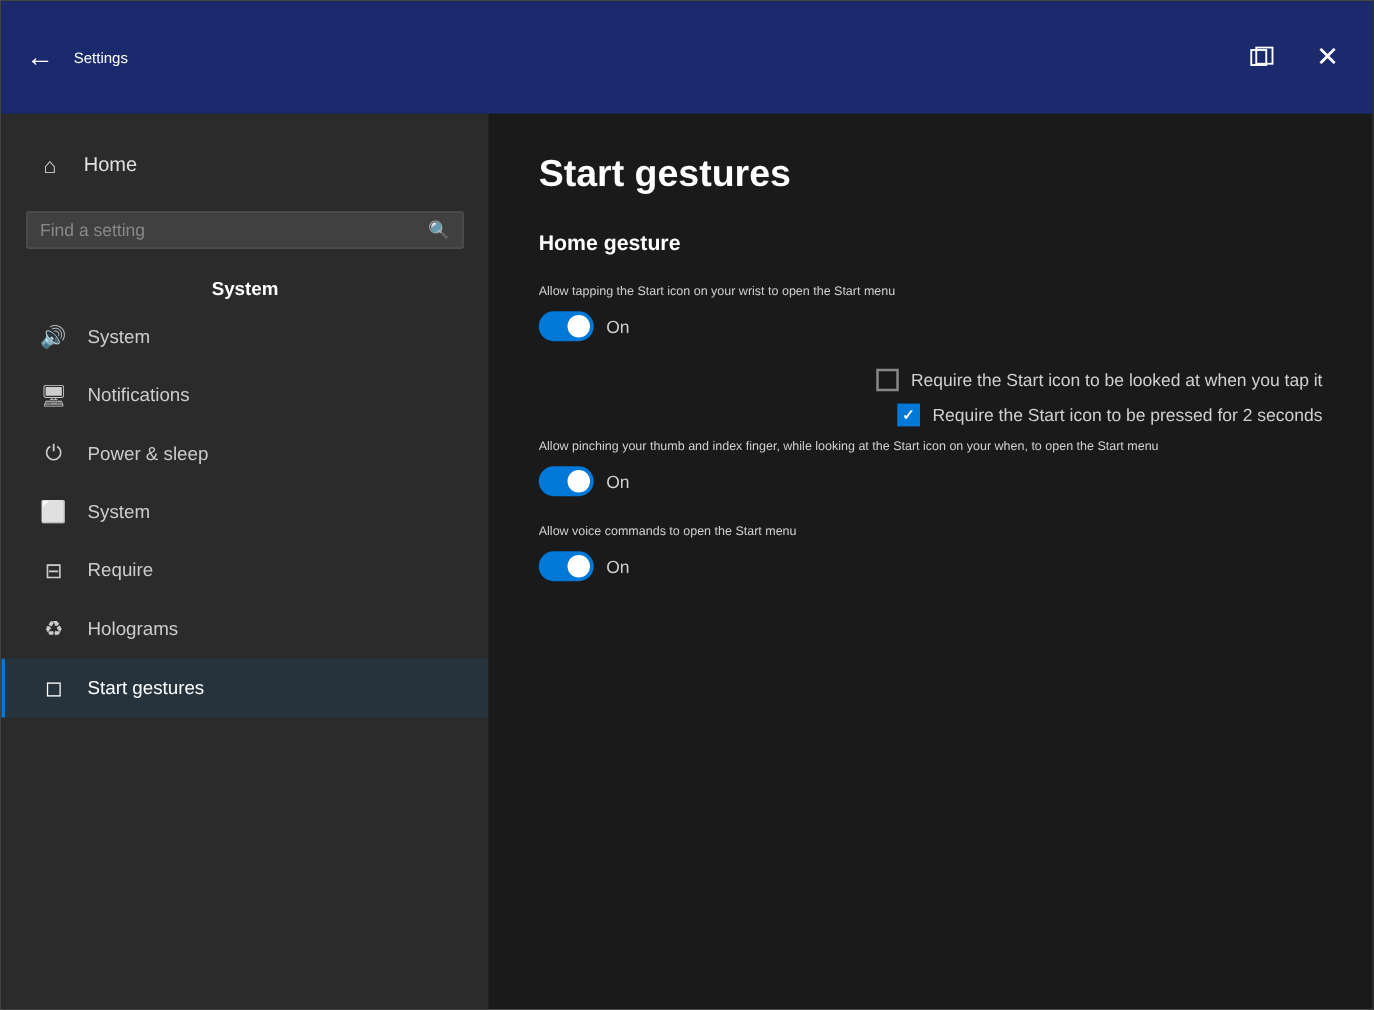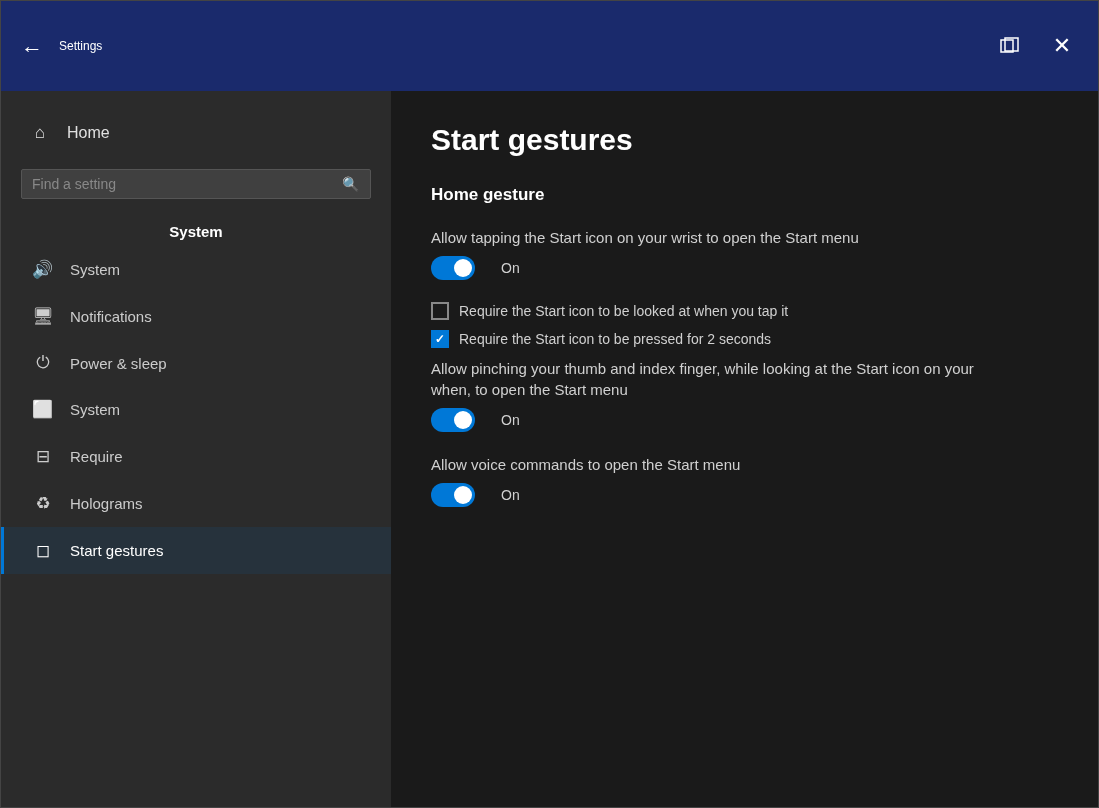--- a/index.html
+++ b/index.html
@@ -162,32 +162,32 @@
       font-weight: 600;
       margin-bottom: 22px;
       color: #ffffff;
     }
 
     .setting-block {
       margin-bottom: 22px;
     }
 
     .setting-description {
-      font-size: 15px;
+      font-size: 10px;
       color: #d0d0d0;
       margin-bottom: 8px;
       line-height: 1.4;
       max-width: 560px;
     }
 
     
     .toggle-row {
       display: flex;
       align-items: center;
-      gap: 26px;
+      gap: 10px;
     }
 
     .toggle {
       position: relative;
       width: 44px;
       height: 24px;
       cursor: pointer;
       flex-shrink: 0;
     }
     .toggle-track {
@@ -213,20 +213,21 @@
       font-size: 14px;
       color: #d0d0d0;
     }
 
     
     .checkbox-row {
       display: flex;
       align-items: center;
       gap: 10px;
       margin-bottom: 10px;
+      justify-content: flex-end;
     }
     .checkbox-box {
       width: 18px;
       height: 18px;
       border: 2px solid #888;
       background: transparent;
       flex-shrink: 0;
       display: flex;
       align-items: center;
       justify-content: center;

